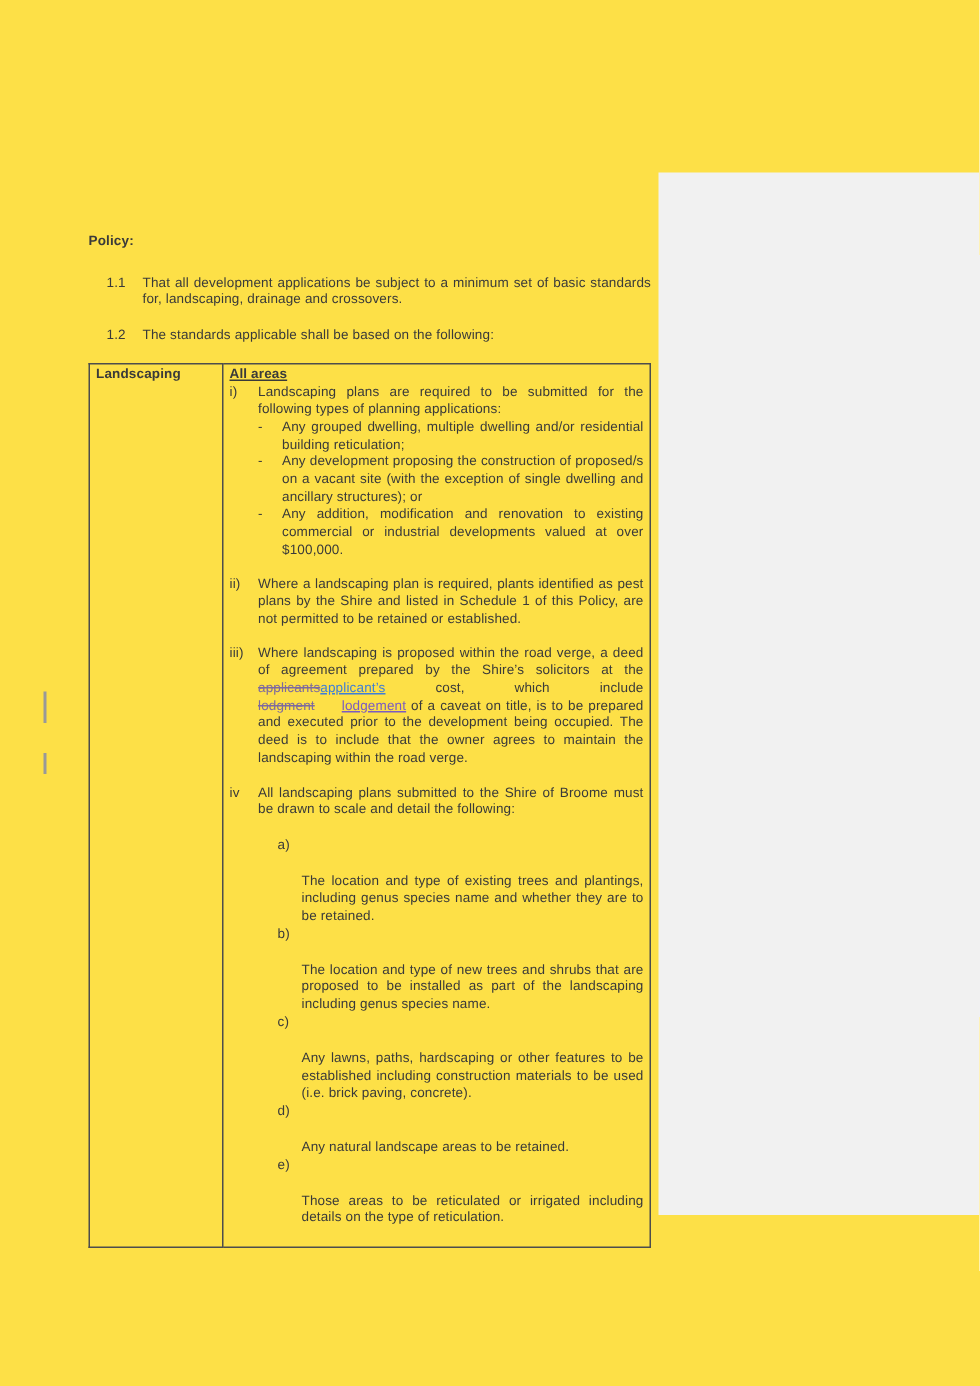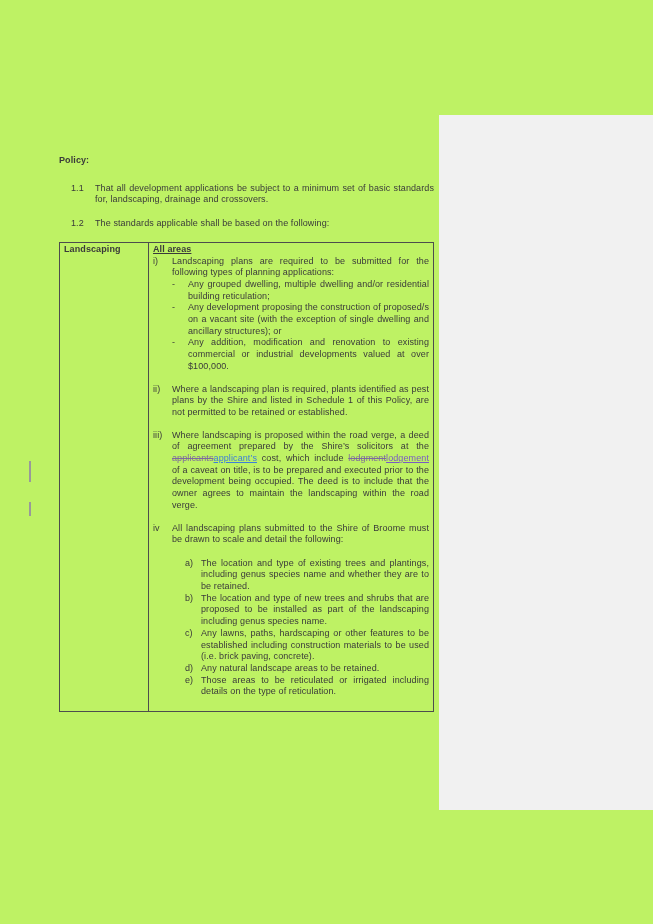--- a/index.html
+++ b/index.html
@@ -9,21 +9,21 @@
     --insertion_purple:#7a5bc2;
     --panel:#f1f1f1;
     --muted:#6a6a6a;
     --change_bar:#999999;
     --border:#4d4d4d;
   }
   html,body{margin:0;padding:0;background:#ffffff;}
   .page{
     position:relative;
     width:653px;height:924px;
-    background:#bef264;
+    background:#fde047;
     font-family:"Liberation Sans", sans-serif;
     font-size:9px;line-height:11.7px;
     color:var(--text);
     letter-spacing:0.1px;
     overflow:hidden;
   }
   .markup-panel{
     position:absolute;left:439px;top:115px;width:214px;height:695px;
     background:var(--panel);
   }
@@ -57,24 +57,24 @@
   .list-item:first-of-type{margin-top:0;}
   .list-item .marker{flex:0 0 19px;}
   .list-item .item-text{flex:1;text-align:justify;}
   .dash-list{margin-top:0;}
   .dash-item{display:flex;}
   .dash-item .dash-marker{flex:0 0 16px;}
   .dash-item .dash-text{flex:1;text-align:justify;}
   .letter-list{margin-top:11.7px;margin-left:13px;}
   .letter-item{display:flex;}
   .letter-item .marker{flex:0 0 16px;}
-  .letter-item .letter-text{flex:1;text-align:justify;}
+  .letter-item .letter-text{flex:1;text-align:justify;margin-top:24px;}
   .seg-deletion{color:var(--deletion);text-decoration:line-through;}
   .seg-insertion_blue{color:var(--insertion_blue);text-decoration:underline;}
-  .seg-insertion_purple{color:var(--insertion_purple);text-decoration:underline;}
+  .seg-insertion_purple{color:var(--insertion_purple);text-decoration:underline;padding-left:18px;}
   .footer{
     position:absolute;left:59px;top:774px;width:375px;
     border-top:1px solid #555555;
     text-align:center;
     color:var(--muted);
     font-size:8.3px;
     padding-top:2px;
   }
   .footer .pg-label{margin-right:6px;}
 </style>

